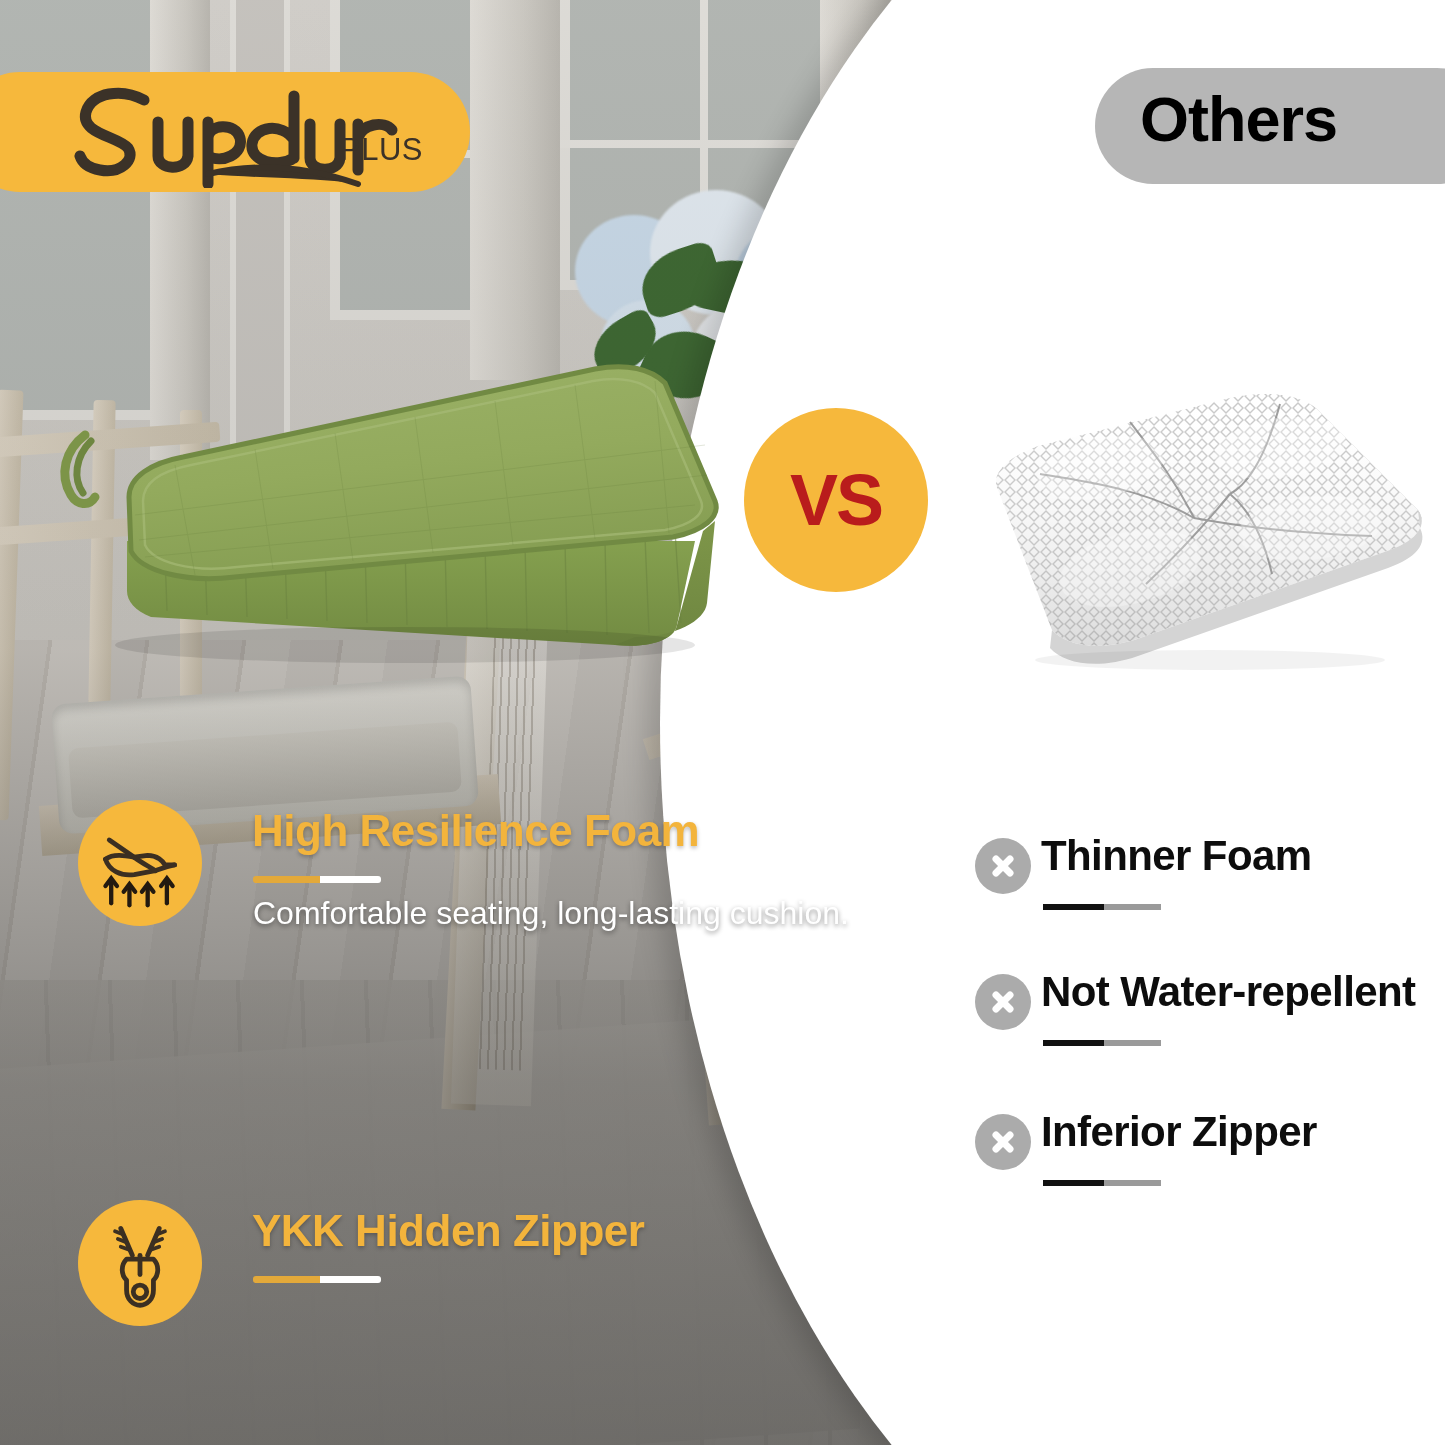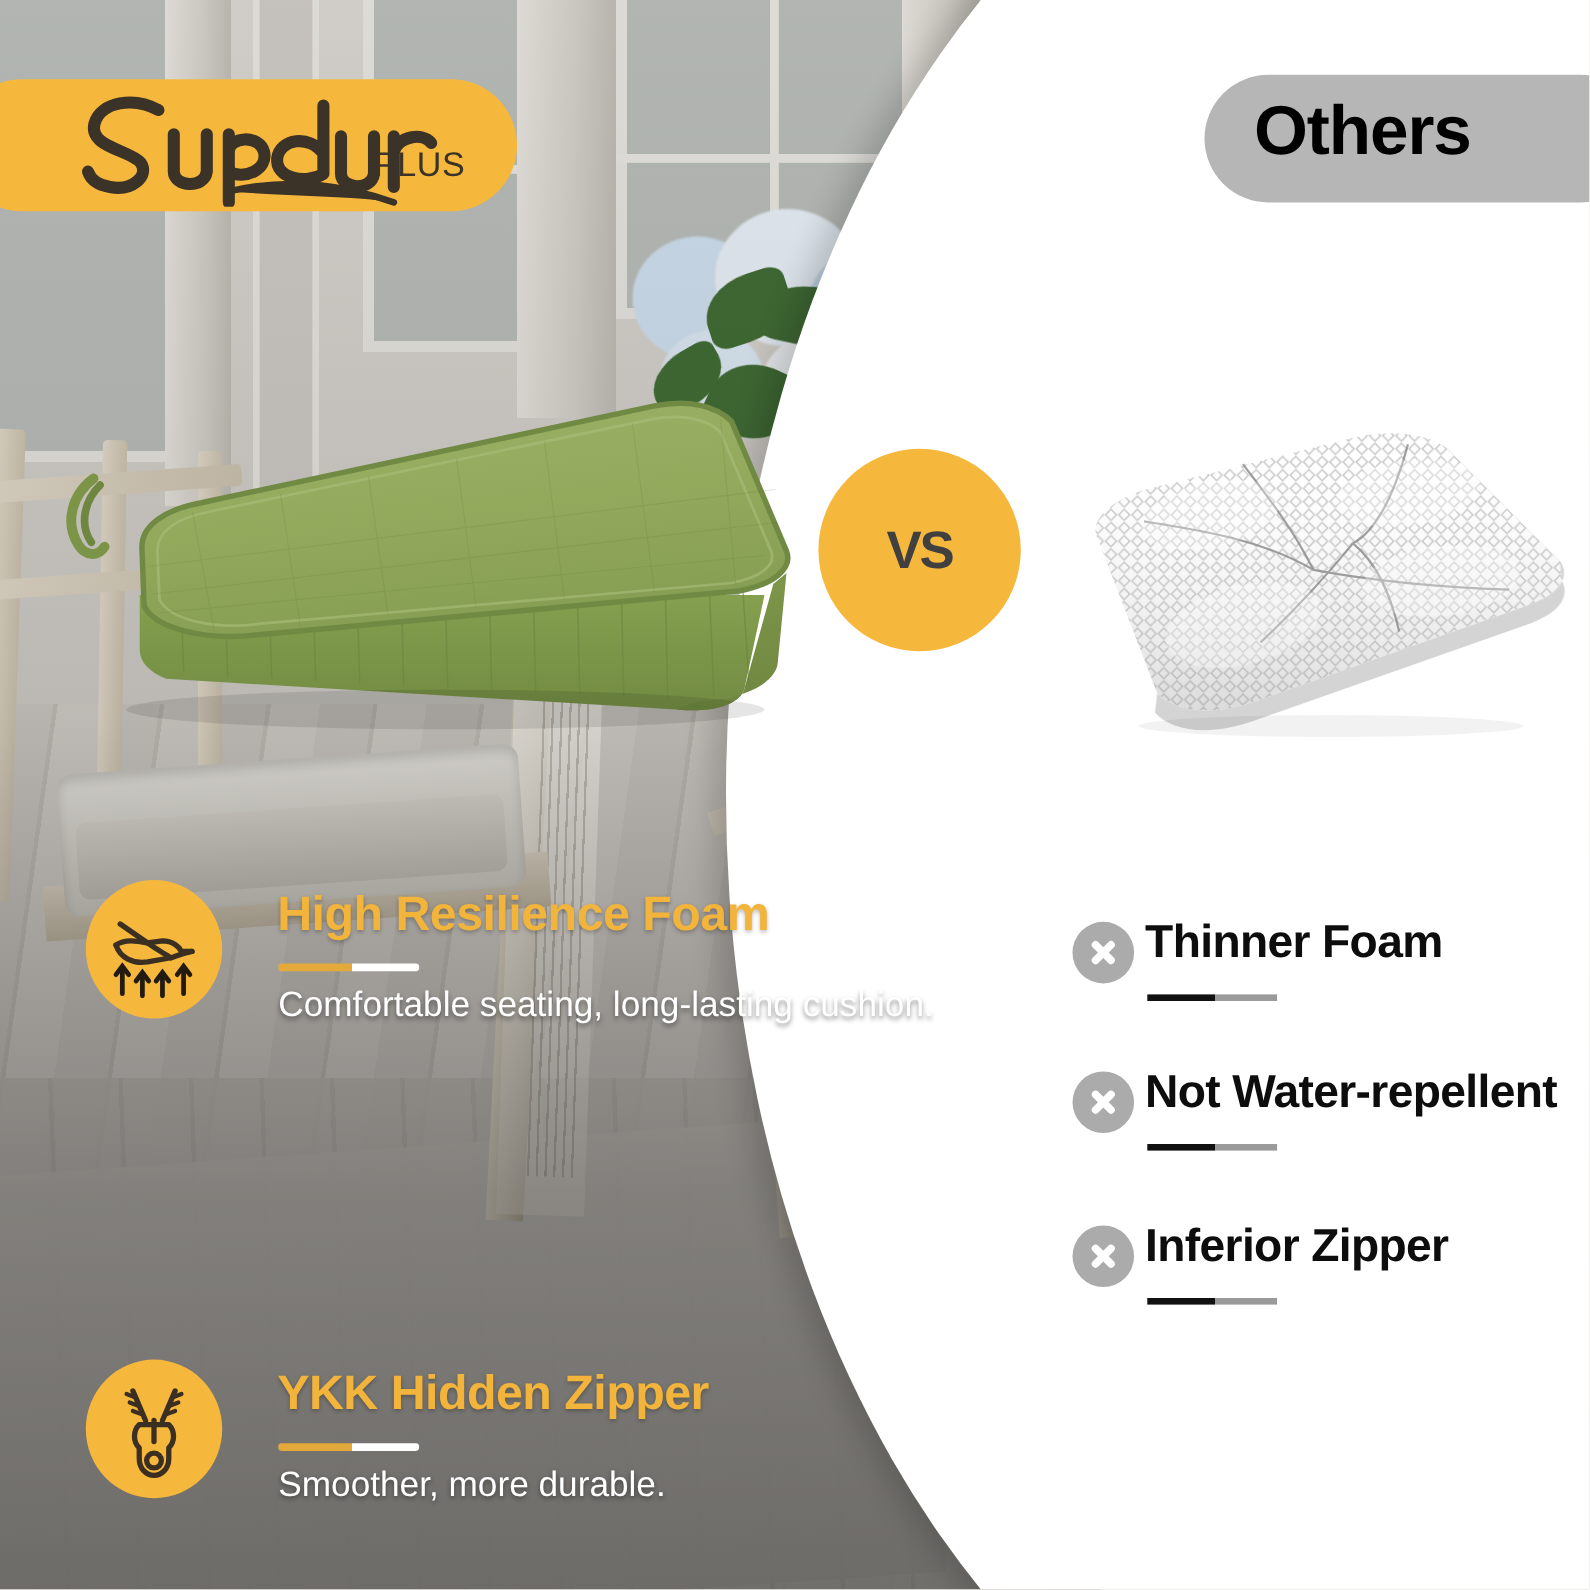--- a/index.html
+++ b/index.html
@@ -82,31 +82,31 @@
 
   
   .others-badge{position:absolute;left:1095px;top:68px;width:400px;height:116px;
      background:#b6b6b6;border-radius:58px;}
   .others-text{position:absolute;left:1140px;top:83px;width:330px;
      font-size:63px;font-weight:bold;color:#000;letter-spacing:-1px;}
 
   
   .vs{position:absolute;left:744px;top:408px;width:184px;height:184px;border-radius:50%;
      background:#F6B83C;display:flex;align-items:center;justify-content:center;}
-  .vs span{font-size:48px;font-weight:bold;color:#404040;letter-spacing:-2px;}
+  .vs span{font-size:72px;font-weight:bold;color:#b91c1c;letter-spacing:-2px;}
 
   
   .cushion-wrap{position:absolute;left:55px;top:345px;width:690px;height:340px;}
 
   
   .comp-wrap{position:absolute;left:980px;top:378px;width:450px;height:300px;}
 
   
   .feature{position:absolute;left:70px;width:740px;height:140px;}
-  .f1{top:800px;} .f2{top:1008px;} .f3{top:1236px;}
+  .f1{top:800px;} .f2{top:1008px;} .f3{top:1200px;}
   .f-icon{position:absolute;left:8px;top:0;width:124px;height:126px;border-radius:50%;
      background:#F6B83C;display:flex;align-items:center;justify-content:center;}
   .f-title{position:absolute;left:182px;top:6px;font-size:44px;font-weight:bold;color:#F3B43C;
      letter-spacing:-.5px;text-shadow:0 2px 4px rgba(0,0,0,.28);}
   .f-rule{position:absolute;left:183px;top:76px;width:128px;height:7px;border-radius:3px;
      background:linear-gradient(90deg,#E3A93A 0 52%,#ffffff 52% 100%);}
   .f-sub{position:absolute;left:183px;top:95px;font-size:32px;color:#fff;
      text-shadow:0 2px 5px rgba(0,0,0,.45);white-space:nowrap;}
 
   
@@ -356,21 +356,20 @@
             <line x1="62" y1="36" x2="70" y2="33"></line>
           </g>
           <path d="M36,46 C30,52 30,62 36,68 L36,78 C36,88 43,94 50,94 C57,94 64,88 64,78 L64,68 C70,62 70,52 64,46 Z"></path>
           <line x1="50" y1="42" x2="50" y2="62"></line>
           <circle cx="50" cy="80" r="7"></circle>
         </g>
       </svg>
     </div>
     <div class="f-title">YKK Hidden Zipper</div>
     <div class="f-rule"></div>
-    <div class="f-sub">Smoother, more durable.</div>
   </div>
 
   <div class="con c1">
     <div class="c-icon">
       <svg viewBox="0 0 40 40" width="40" height="40">
         <g stroke="#fff" stroke-width="7" stroke-linecap="round">
           <line x1="13" y1="13" x2="27" y2="27"></line>
             <line x1="27" y1="13" x2="13" y2="27"></line>
         </g>
       </svg>

